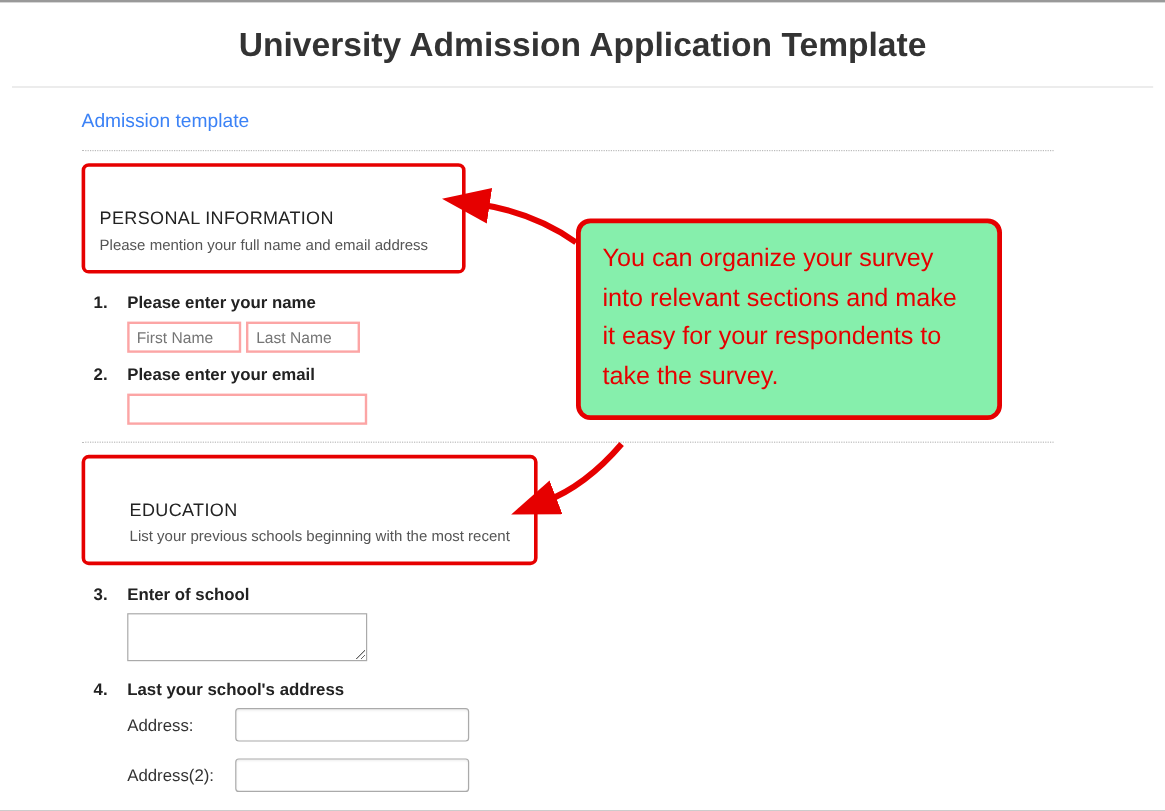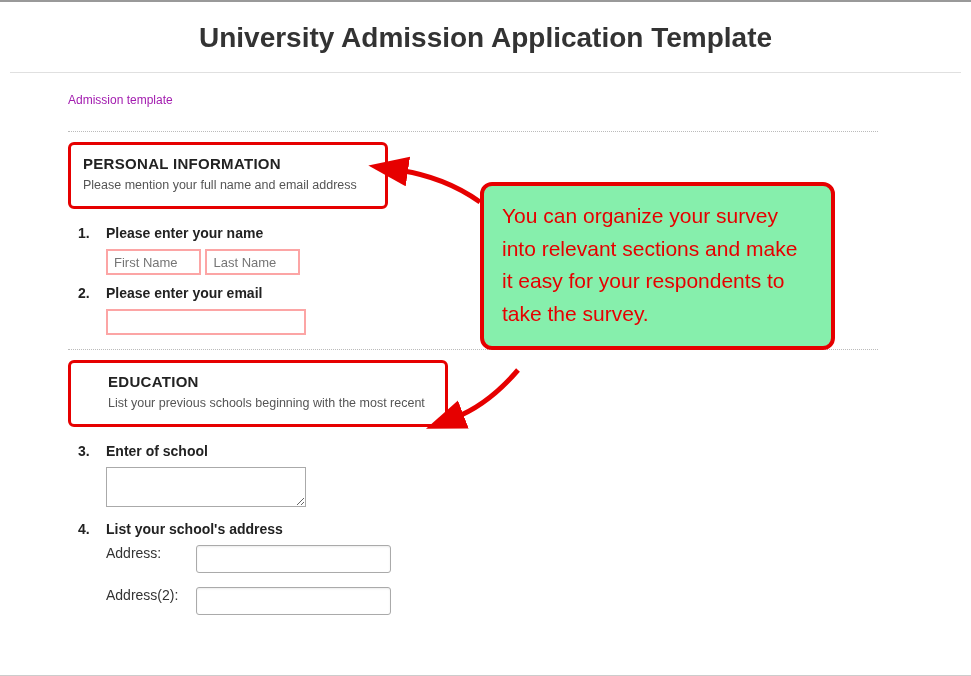--- a/index.html
+++ b/index.html
@@ -26,23 +26,23 @@
     .hr-line {
       border: none;
       border-top: 1px solid #e0e0e0;
       margin: 0 10px 20px 10px;
     }
     .content {
       padding: 0 0 0 68px;
       width: 890px;
     }
     .form-subtitle {
-      font-size: 12px;
-      color: #a21caf;
-      margin-bottom: 24px;
+      font-size: 16px;
+      color: #3b82f6;
+      margin-bottom: 14px;
       margin-left: 0;
     }
     .dotted-sep {
       border: none;
       border-top: 1px dotted #bbb;
       margin: 8px 0 10px 0;
       width: 810px;
     }
     .section-box {
       border: 3px solid #e60000;
@@ -54,24 +54,25 @@
     }
     .section-box.box1 {
       width: 320px;
     }
     .section-box.box2 {
       width: 380px;
       padding-left: 37px;
     }
     .section-heading {
       font-size: 15px;
-      font-weight: bold;
+      font-weight: normal;
       color: #222;
       margin-bottom: 6px;
       letter-spacing: 0.3px;
+      margin-top: 25px;
     }
     .section-desc {
       font-size: 12.5px;
       color: #555;
     }
     .q-row {
       display: flex;
       align-items: flex-start;
       margin: 10px 0 6px 10px;
     }
@@ -113,21 +114,21 @@
       border: 1px solid #aaa;
       width: 200px;
       height: 40px;
       resize: both;
       font-family: Arial, sans-serif;
       font-size: 13px;
       padding: 4px;
     }
     .addr-row {
       display: flex;
-      align-items: flex-start;
+      align-items: center;
       margin-bottom: 14px;
     }
     .addr-label {
       width: 90px;
       font-size: 14px;
       color: #333;
     }
     input.addr {
       width: 195px;
       border: 1px solid #aaa;
@@ -209,21 +210,21 @@
       <span class="q-label">Enter of school</span>
       <div class="input-row">
         <textarea class="school" style=""></textarea>
       </div>
     </div>
   </div>
 
   <div class="q-row">
     <div class="q-num">4.</div>
     <div class="q-body">
-      <span class="q-label">List your school's address</span>
+      <span class="q-label">Last your school's address</span>
       <div class="addr-row">
         <span class="addr-label">Address:</span>
         <input type="text" class="addr" style="">
       </div>
       <div class="addr-row">
         <span class="addr-label">Address(2):</span>
         <input type="text" class="addr" style="">
       </div>
     </div>
   </div>

